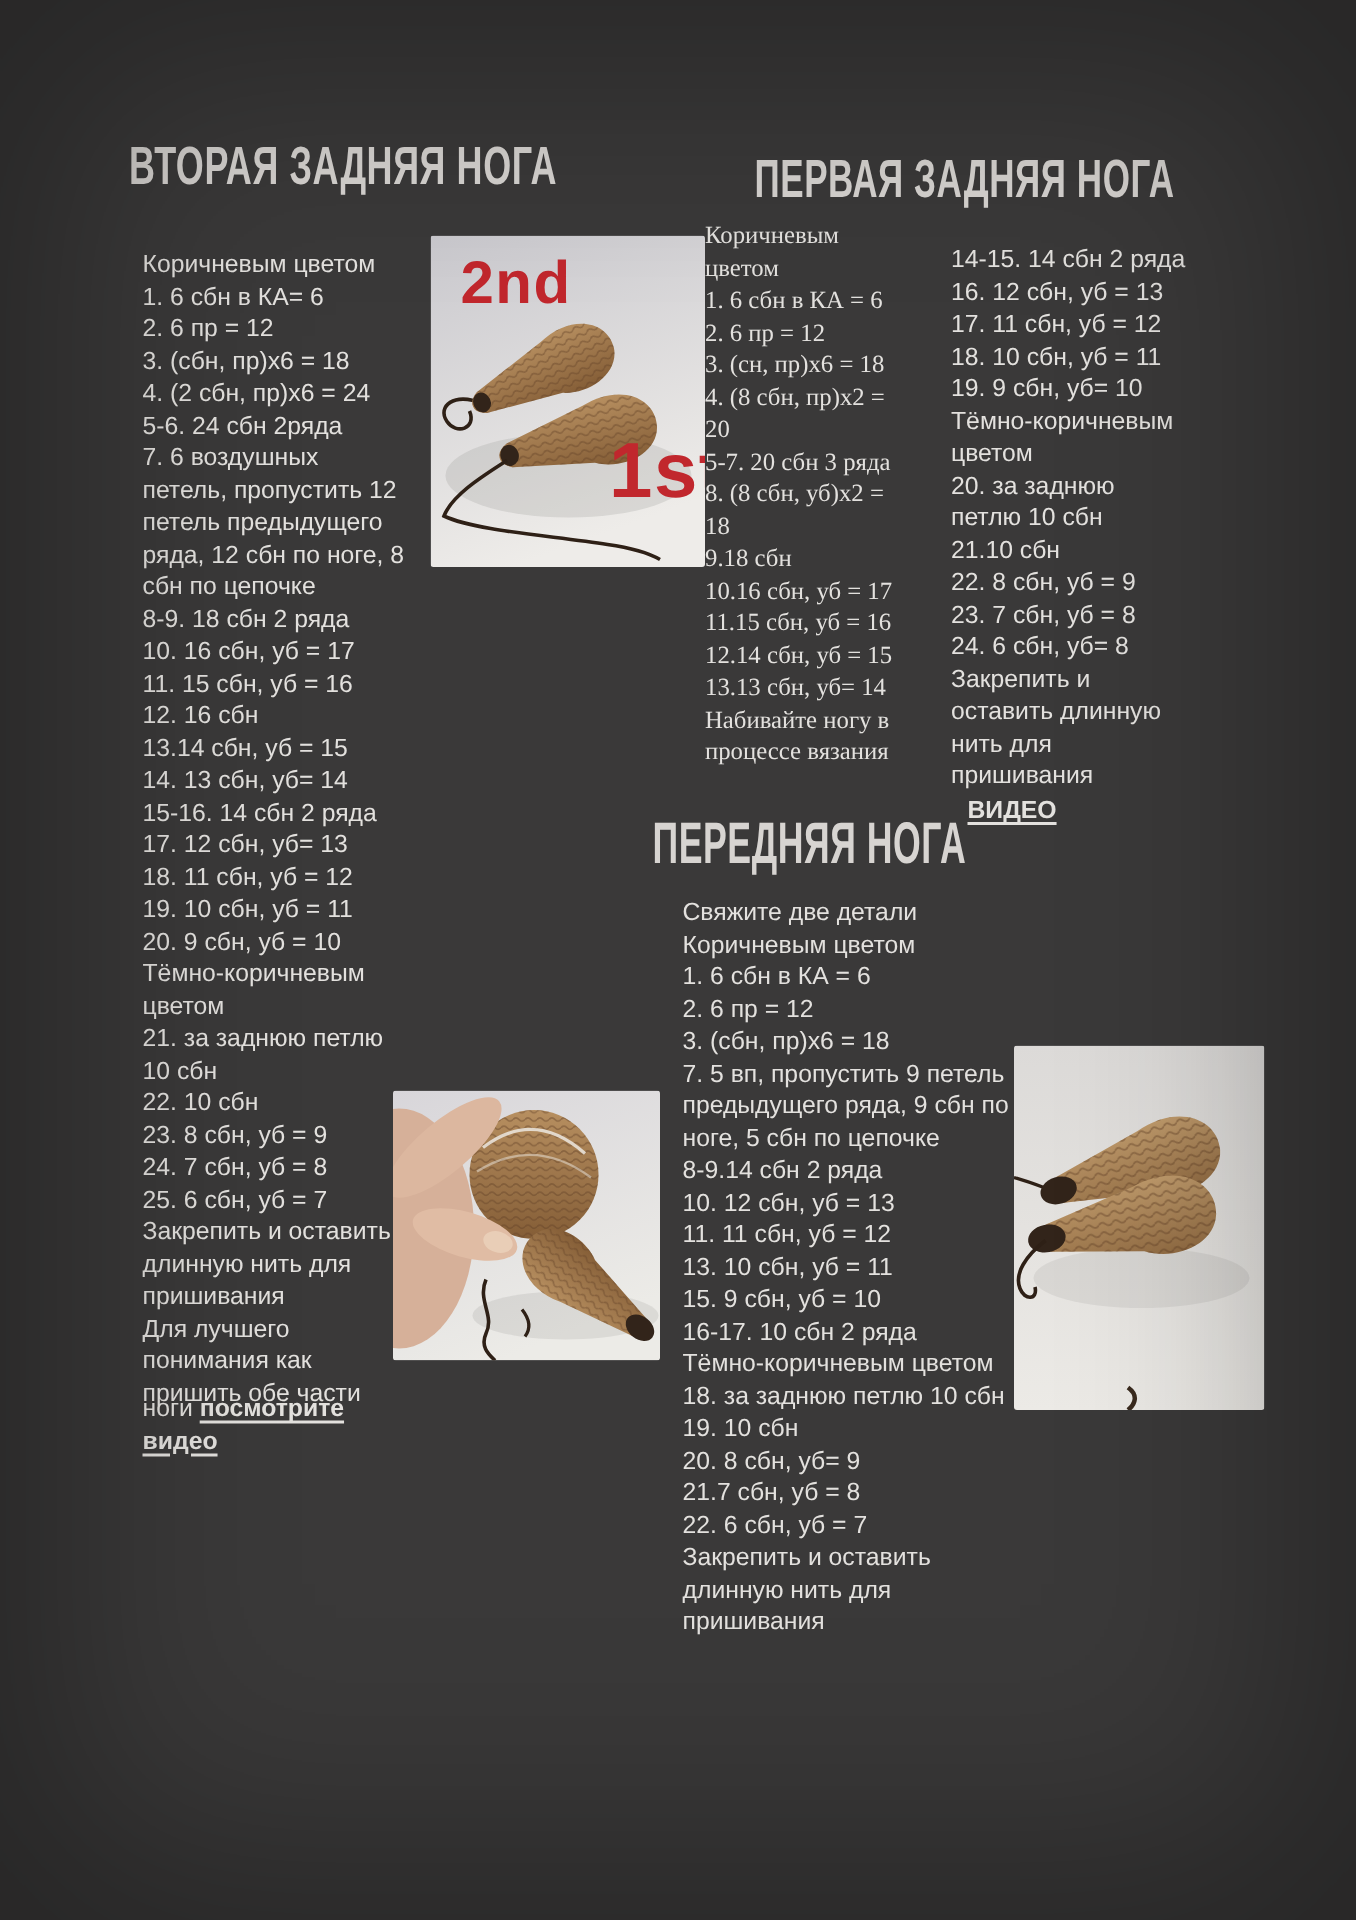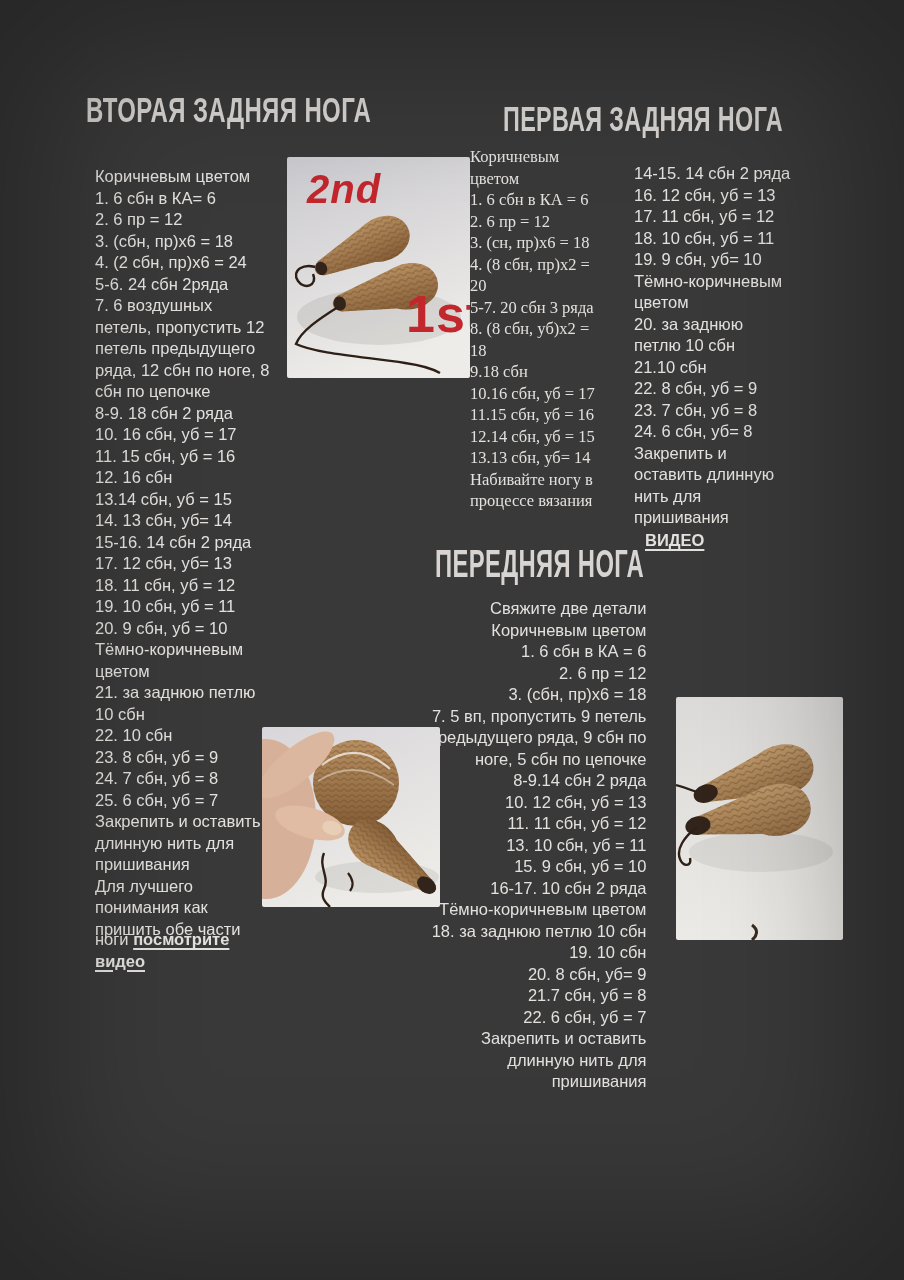--- a/index.html
+++ b/index.html
@@ -18,42 +18,42 @@
     white-space:nowrap;transform-origin:left top;letter-spacing:0.5px;
   }
   .hd1{left:86px;top:90px;font-size:32px;transform:scale(0.75,1.12);}
   .hd2{left:503px;top:99px;font-size:32px;transform:scale(0.73,1.12);}
   .hd3{left:435px;top:541px;font-size:34px;transform:scale(0.70,1.15);}
   .col{position:absolute;font-size:16.5px;line-height:21.5px;}
   .col .ln{white-space:nowrap;min-height:21.5px;}
   .col-left{left:95px;top:166px;}
   .col-mid{left:470px;top:146px;font-family:Liberation Serif, serif;}
   .col-right{left:634px;top:163px;}
-  .col-front{left:429px;top:598px;text-align:right;}
+  .col-front{left:455px;top:598px;}
   .linkline{
     position:absolute;left:95px;top:929px;width:158px;
     font-size:16.5px;line-height:21.5px;
   }
   .vlink{
     color:var(--text,#e9e7e4);font-weight:bold;text-decoration:underline;
     text-decoration-thickness:2px;text-underline-offset:3px;cursor:pointer;
   }
   .vlink-right{
     position:absolute;left:645px;top:530px;font-size:16.5px;line-height:21.5px;
   }
   .photo{position:absolute;overflow:hidden;border-radius:2px;}
   .photo svg{position:absolute;left:0;top:0;display:block;}
   .photo1{left:287px;top:157px;width:183px;height:221px;}
   .photo2{left:262px;top:727px;width:178px;height:180px;}
   .photo3{left:676px;top:697px;width:167px;height:243px;}
   .plabel{
     position:absolute;font-weight:bold;color:var(--red,#c1272d);
     line-height:1;letter-spacing:1px;
   }
-  .plabel-2nd{left:20px;top:12px;font-size:40px;font-style:italic;}
+  .plabel-2nd{left:20px;top:12px;font-size:40px;}
   .plabel-1st{left:119px;top:131px;font-size:52px;}
 </style>
 </head>
 <body>
 
 <div class="page">
 
   <svg style="position:absolute;width:0;height:0" aria-hidden="true">
     <defs>
       <path id="drum" d="M 2 7 C -7 3 -7 -5 2 -9 L 56 -21 C 83 -30 104 -15 100 4 C 96 21 72 26 55 17 Z"></path>

